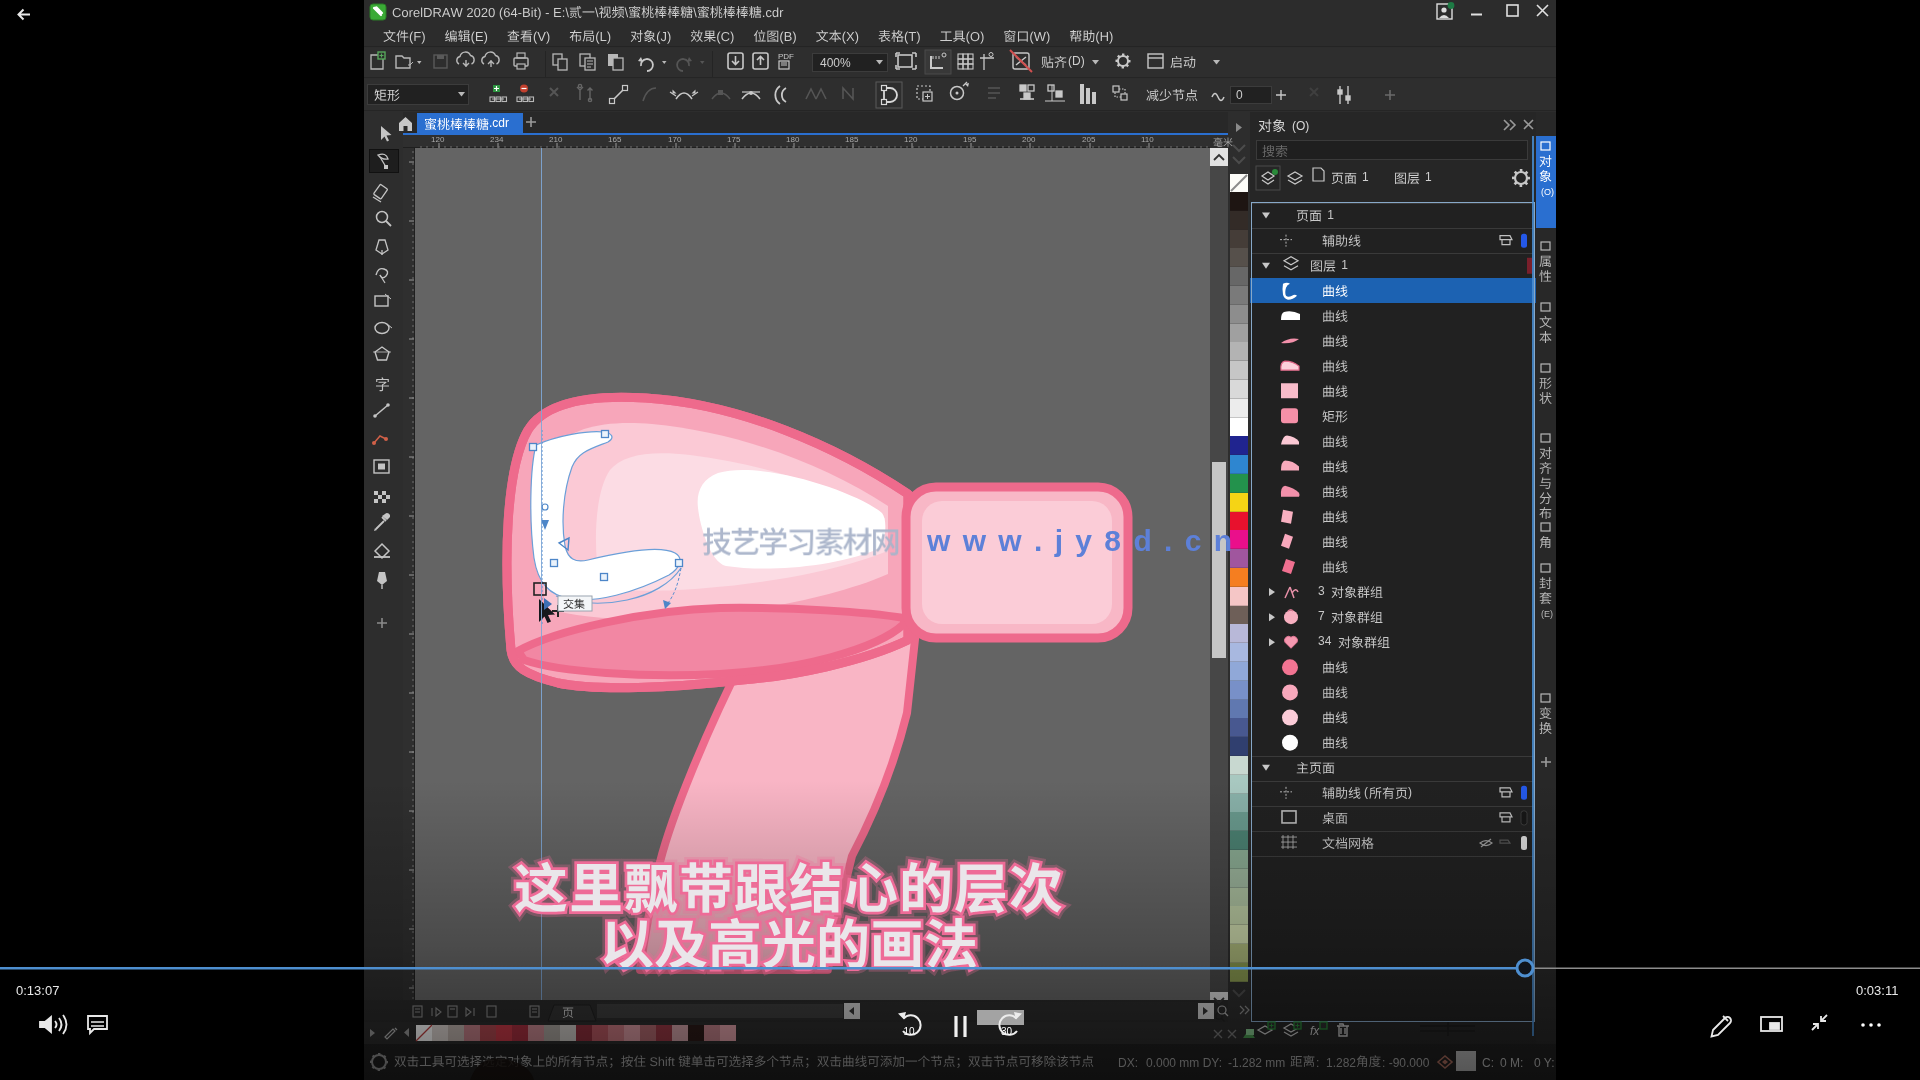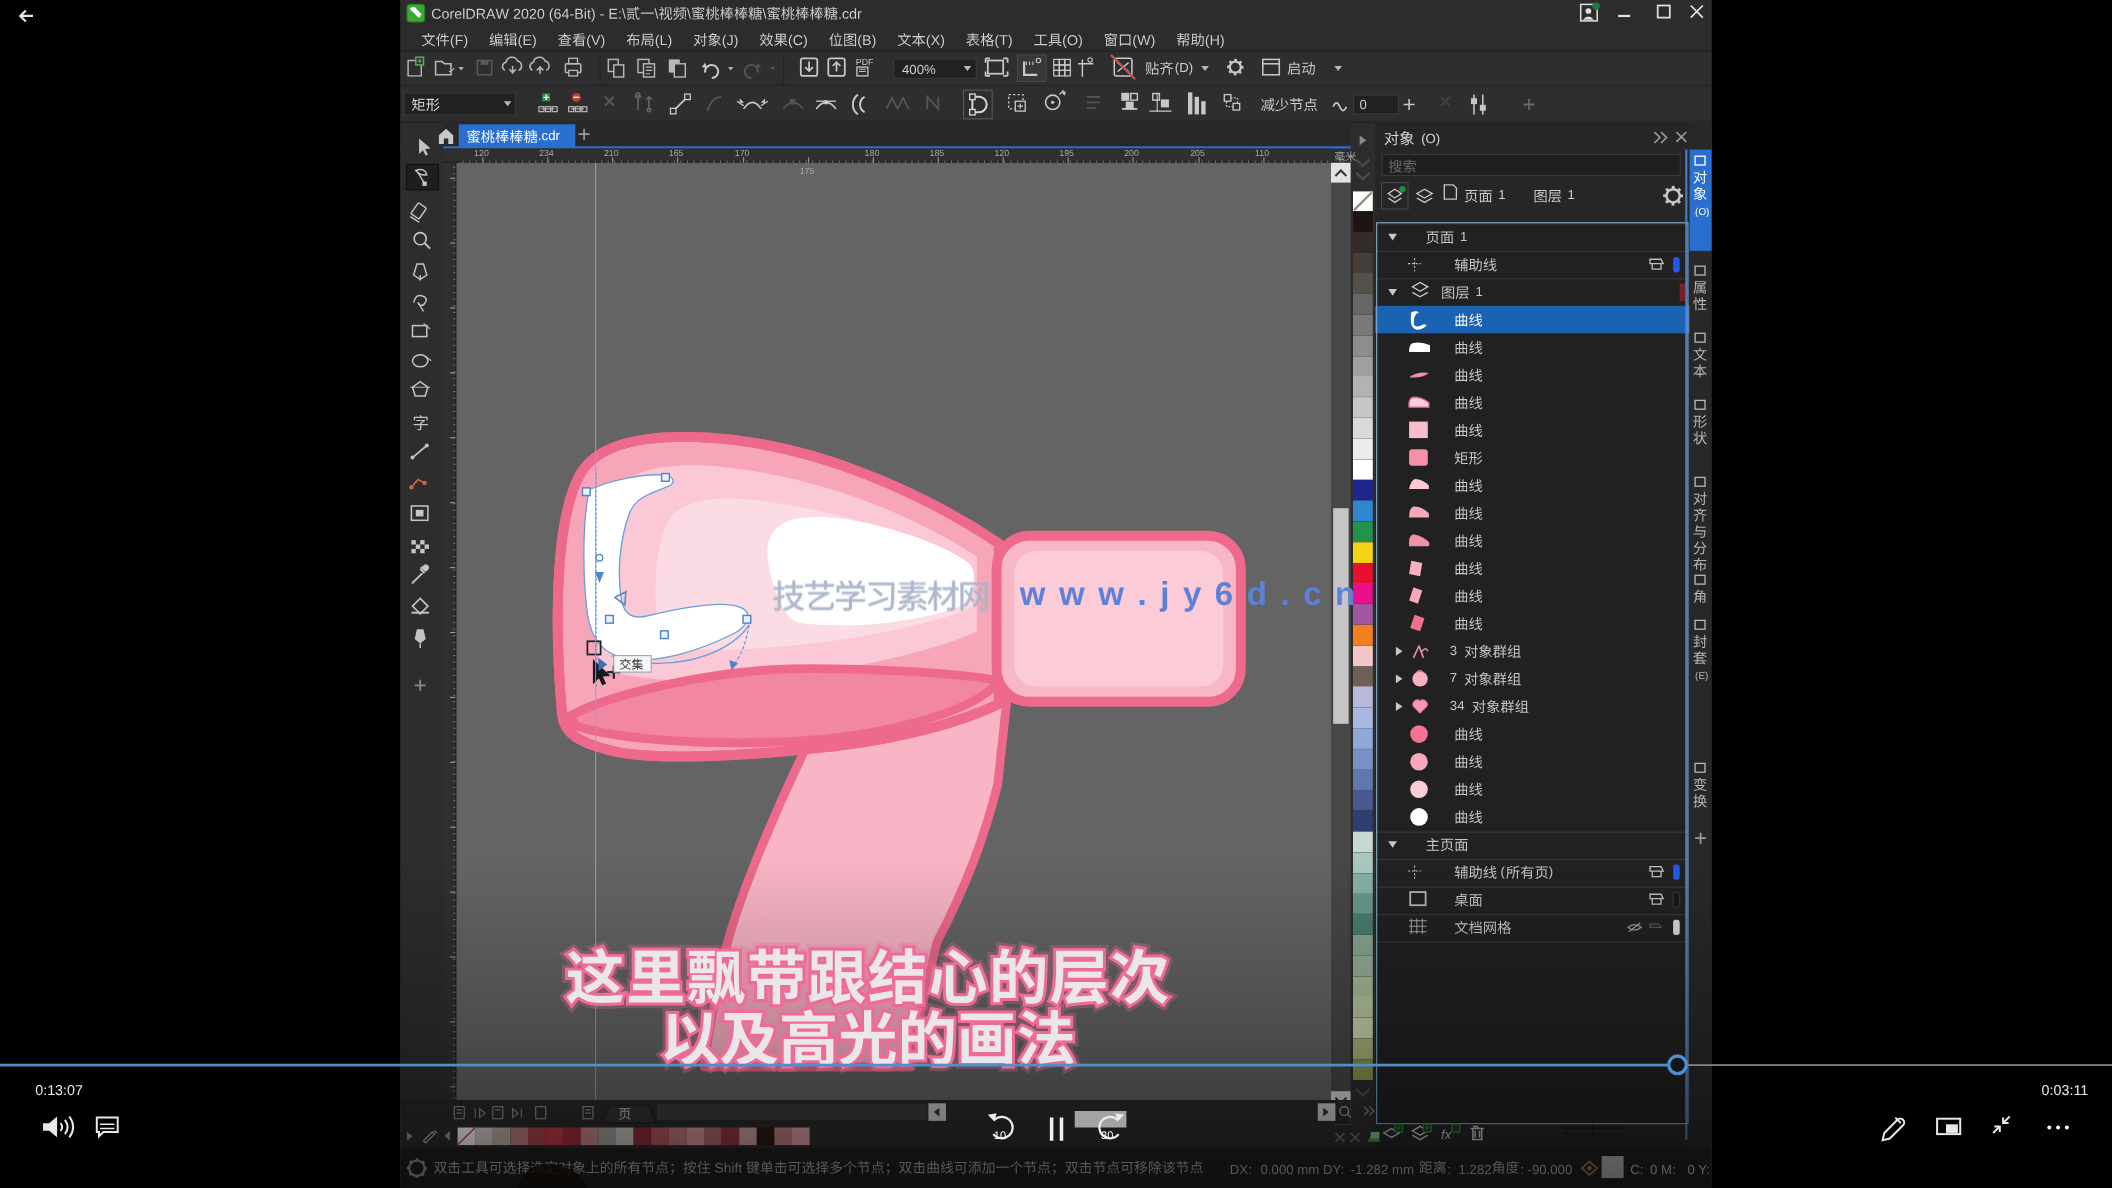--- a/index.html
+++ b/index.html
@@ -31,30 +31,30 @@
 <div style="position:absolute;left:367px;top:84px;width:102px;height:21px;background:#212121;border:1px solid #3c3c3c"></div>
 <div style="position:absolute;left:1230px;top:86px;width:42px;height:18px;background:#212121;border:1px solid #3c3c3c"></div>
 <div style="position:absolute;left:1236px;top:88px;white-space:pre;font-size:12px;color:#ccc">0</div>
 <div style="position:absolute;left:417px;top:113px;width:106px;height:21px;background:#2a6fd0"></div>
 <div style="position:absolute;left:489.0px;top:116px;white-space:pre;font-size:12px;color:#fff">.cdr</div>
 <div style="position:absolute;left:431px;top:135px;white-space:pre;font-size:8px;color:#aaa">120</div>
 <div style="position:absolute;left:490px;top:135px;white-space:pre;font-size:8px;color:#aaa">234</div>
 <div style="position:absolute;left:549px;top:135px;white-space:pre;font-size:8px;color:#aaa">210</div>
 <div style="position:absolute;left:608px;top:135px;white-space:pre;font-size:8px;color:#aaa">165</div>
 <div style="position:absolute;left:668px;top:135px;white-space:pre;font-size:8px;color:#aaa">170</div>
-<div style="position:absolute;left:727px;top:151px;white-space:pre;font-size:8px;color:#aaa">175</div>
+<div style="position:absolute;left:727px;top:135px;white-space:pre;font-size:8px;color:#aaa">175</div>
 <div style="position:absolute;left:786px;top:135px;white-space:pre;font-size:8px;color:#aaa">180</div>
 <div style="position:absolute;left:845px;top:135px;white-space:pre;font-size:8px;color:#aaa">185</div>
 <div style="position:absolute;left:904px;top:135px;white-space:pre;font-size:8px;color:#aaa">120</div>
 <div style="position:absolute;left:963px;top:135px;white-space:pre;font-size:8px;color:#aaa">195</div>
 <div style="position:absolute;left:1022px;top:135px;white-space:pre;font-size:8px;color:#aaa">200</div>
 <div style="position:absolute;left:1082px;top:135px;white-space:pre;font-size:8px;color:#aaa">205</div>
 <div style="position:absolute;left:1141px;top:135px;white-space:pre;font-size:8px;color:#aaa">110</div>
 <div style="position:absolute;left:369px;top:149px;width:30px;height:24px;background:#1e1e1e;border:1px solid #111"></div>
-<div style="position:absolute;left:927px;top:524px;font-size:30px;font-weight:bold;color:#5d80d8;letter-spacing:2px;z-index:6;white-space:pre">w w w . j y 6 d . c n</div>
+<div style="position:absolute;left:927px;top:524px;font-size:30px;font-weight:bold;color:#5d80d8;letter-spacing:2px;z-index:6;white-space:pre">w w w . j y 8 d . c n</div>
 <div style="position:absolute;left:1292px;top:119px;white-space:pre;font-size:12px;color:#d8d8d8">(O)</div>
 <div style="position:absolute;left:1256px;top:140px;width:272px;height:20px;background:#1f1f1f;border:1px solid #3a3a3a"></div>
 <div style="position:absolute;left:1362px;top:170px;white-space:pre;font-size:12px;color:#d0d0d0">1</div>
 <div style="position:absolute;left:1425px;top:170px;white-space:pre;font-size:12px;color:#d0d0d0">1</div>
 <div style="position:absolute;left:1251px;top:202px;width:284px;height:820px;background:#212121"></div>
 <div style="position:absolute;left:1324.0px;top:207.55px;white-space:pre;font-size:12px;color:#c8c8c8"> 1</div>
 <div style="position:absolute;left:1338.0px;top:257.75px;white-space:pre;font-size:12px;color:#c8c8c8"> 1</div>
 <div style="position:absolute;left:1250px;top:278px;width:286px;height:25px;background:#1c62b2"></div>
 <div style="position:absolute;left:1318px;top:584.0500000000002px;white-space:pre;font-size:12px;color:#c8c8c8">3</div>
 <div style="position:absolute;left:1318px;top:609.1500000000002px;white-space:pre;font-size:12px;color:#c8c8c8">7</div>
@@ -1510,13 +1510,13 @@
       <path d="M1713 1030 l12 -12 a2.6 2.6 0 0 1 5 5 l-12 12 -6.5 1.5 z"></path>
       <path d="M1723 1016 l5 5"></path>
       <rect x="1761" y="1017" width="21" height="14"></rect>
       <rect x="1770" y="1023" width="9" height="6" fill="#e8e8e8"></rect>
       <path d="M1827 1015 l-6 6 m0 -5 v5 h5 M1812 1030 l6 -6 m0 5 v-5 h-5"></path>
     </g>
     <circle cx="1863" cy="1025" r="1.8" fill="#fff"></circle>
     <circle cx="1871" cy="1025" r="1.8" fill="#fff"></circle>
     <circle cx="1879" cy="1025" r="1.8" fill="#fff"></circle>
   </svg>
-<div style="position:absolute;left:32px;top:983px;font-size:13px;color:#e8e8e8;z-index:11">0:13:07</div>
+<div style="position:absolute;left:16px;top:983px;font-size:13px;color:#e8e8e8;z-index:11">0:13:07</div>
 <div style="position:absolute;left:1856px;top:983px;font-size:13px;color:#e8e8e8;z-index:11">0:03:11</div>
 </body></html>

